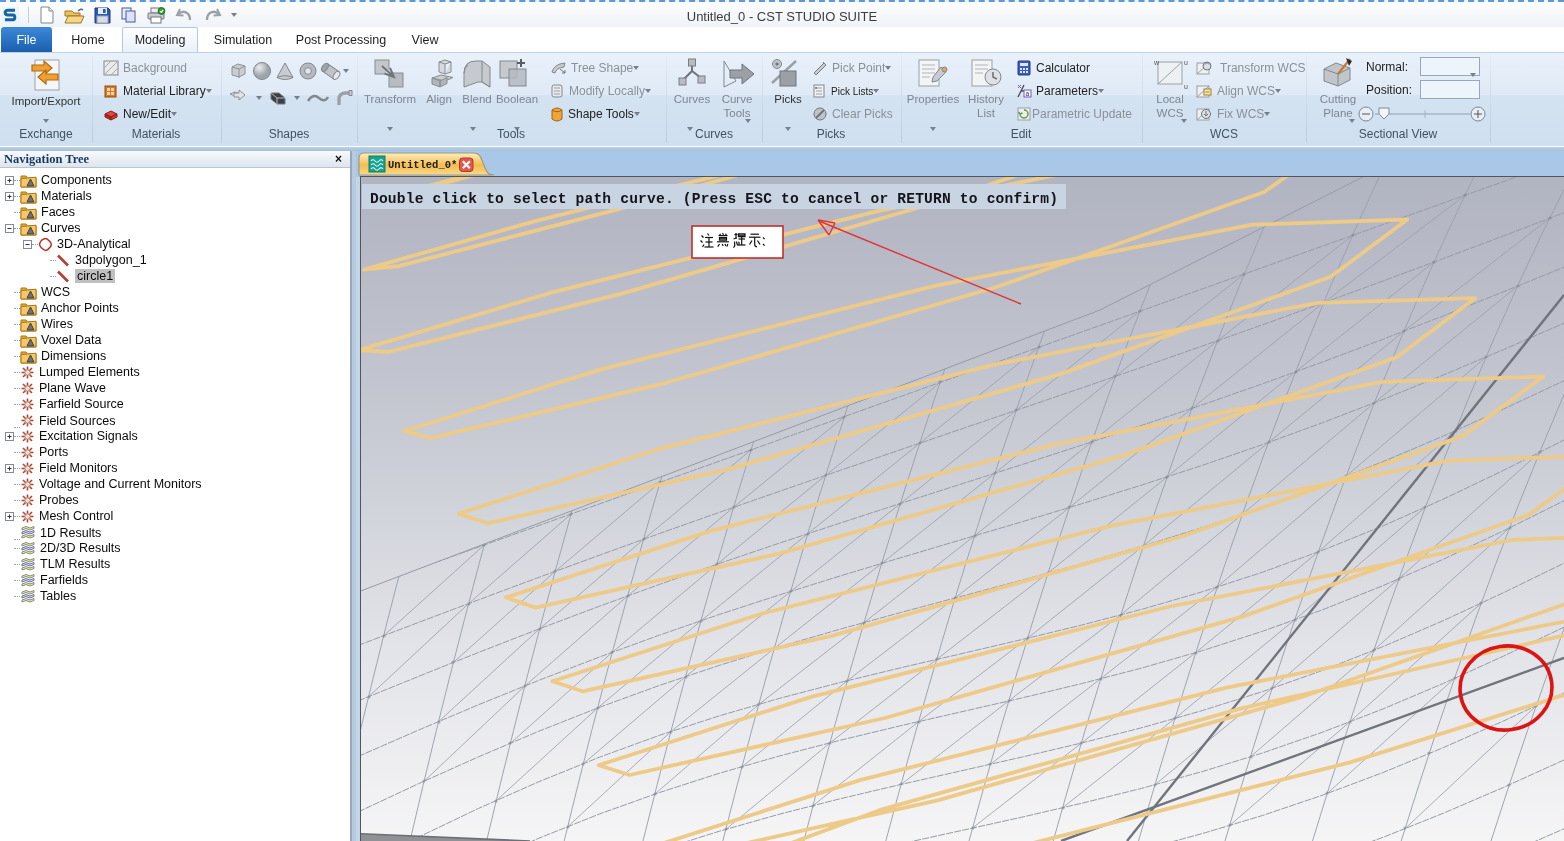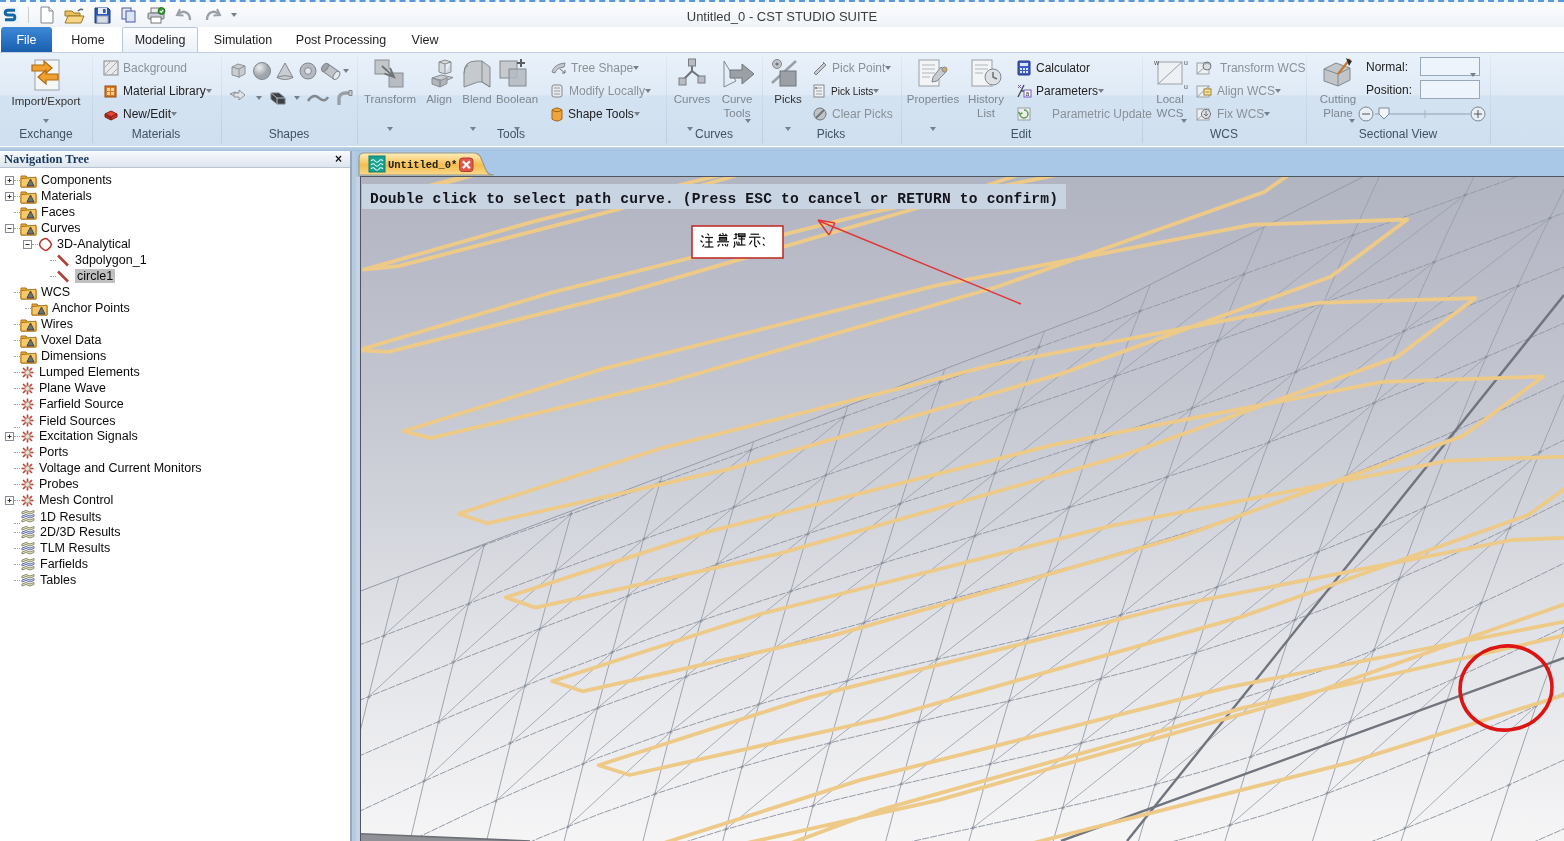--- a/index.html
+++ b/index.html
@@ -302,21 +302,21 @@
         <path d="M2 2 l3 3 m-3 0 l3 -3" stroke="#7a58c8"></path>
       </svg>
       <span style="margin-left:4px">Parameters</span> 
       <i style="display:inline-block;width:0;height:0;border-left:3px solid transparent;border-right:3px solid transparent;border-top:4px solid #76808a;vertical-align:middle"></i>
     </div>
 <div style="position:absolute;left:1016px;top:53px;display:flex;align-items:center;font-size:12px;color:#8a9098;white-space:nowrap">
       <svg width="16" height="16" viewBox="0 0 16 16">
         <rect x="2" y="2" width="12" height="12" fill="#eceef0" stroke="#9aa0a6"></rect>
         <path d="M8 4 a4 4 0 1 1 -4 4 M4 8 l-1.5 -2 M4 8 l2.5 -1" stroke="#5a9a40" fill="none" stroke-width="1.4"></path>
       </svg>
-      <span style="margin-left:20px">Parametric Update</span>
+      <span style="margin-left:0">Parametric Update</span>
     </div>
 <div style="position:absolute;left:941px;top:74px;width:160px;text-align:center;font-size:12px;color:#3f5366">Edit</div>
 <div style="position:absolute;left:1142px;top:2px;width:1px;height:88px;background:linear-gradient(#dfeaf6,#b9cce0)"></div>
 <div style="position:absolute;left:1150px;top:4px"><svg width="40" height="36" viewBox="0 0 40 36">
         <rect x="8" y="5" width="24" height="22" fill="#eef1f4" stroke="#9aa0a6"></rect>
         <path d="M8 27 L32 5" stroke="#9aa0a6"></path>
         <text x="4" y="8" font-size="7" fill="#555" font-family="Liberation Sans">w</text>
         <text x="34" y="8" font-size="7" fill="#555" font-family="Liberation Sans">u</text>
         <text x="34" y="32" font-size="7" fill="#555" font-family="Liberation Sans">u</text>
       </svg></div>
@@ -482,21 +482,21 @@
         <span style="width:6px;flex:none;border-top:1px dotted #9aa0a8"></span>
         <span style="flex:none;display:flex;align-items:center">
           <svg width="17" height="15" viewBox="0 0 17 15">
             <path d="M1 3 h5 l1.5 2 H16 v9 H1 Z" fill="#eca83a" stroke="#b07514"></path>
             <path d="M1 5.6 L16 4.2 V14 H1 Z" fill="#f6c966" stroke="#b07514"></path>
             <path d="M10.5 6 L14 13 H7 Z" fill="#6d7276" stroke="#3f4346"></path>
           </svg>
         </span>
         <span style="padding-left:4px;white-space:nowrap">WCS</span>
       </div>
-<div style="position:relative;height:16px;display:flex;align-items:center;padding-left:16px">
+<div style="position:relative;height:16px;display:flex;align-items:center;padding-left:5px">
         <span style="width:9px;flex:none"></span>
         <span style="width:6px;flex:none;border-top:1px dotted #9aa0a8"></span>
         <span style="flex:none;display:flex;align-items:center">
           <svg width="17" height="15" viewBox="0 0 17 15">
             <path d="M1 3 h5 l1.5 2 H16 v9 H1 Z" fill="#eca83a" stroke="#b07514"></path>
             <path d="M1 5.6 L16 4.2 V14 H1 Z" fill="#f6c966" stroke="#b07514"></path>
             <path d="M10.5 6 L14 13 H7 Z" fill="#6d7276" stroke="#3f4346"></path>
           </svg>
         </span>
         <span style="padding-left:4px;white-space:nowrap">Anchor Points</span>
@@ -629,20 +629,40 @@
             <g stroke="#c83c30" stroke-width="1.6">
               <line x1="7.5" y1="1.5" x2="7.5" y2="13.5"></line>
               <line x1="1.5" y1="7.5" x2="13.5" y2="7.5"></line>
               <line x1="3" y1="3" x2="12" y2="12"></line>
               <line x1="12" y2="12" y1="3" x2="3"></line>
             </g>
             <circle cx="7.5" cy="7.5" r="2.6" fill="#e8e2d2" stroke="#a0988a"></circle>
           </svg>
         </span>
         <span style="padding-left:4px;white-space:nowrap">Ports</span>
+      </div>
+<div style="position:relative;height:16px;display:flex;align-items:center;padding-left:5px">
+        <svg width="9" height="9" viewBox="0 0 9 9" style="flex:none">
+          <rect x="0.5" y="0.5" width="8" height="8" fill="#fff" stroke="#848b94"></rect>
+          <line x1="2.5" y1="4.5" x2="6.5" y2="4.5" stroke="#333"></line>
+          <line x1="4.5" y1="2.5" x2="4.5" y2="6.5" stroke="#333"></line>
+        </svg>
+        <span style="width:6px;flex:none;border-top:1px dotted #9aa0a8"></span>
+        <span style="flex:none;display:flex;align-items:center">
+          <svg width="15" height="15" viewBox="0 0 15 15">
+            <g stroke="#c83c30" stroke-width="1.6">
+              <line x1="7.5" y1="1.5" x2="7.5" y2="13.5"></line>
+              <line x1="1.5" y1="7.5" x2="13.5" y2="7.5"></line>
+              <line x1="3" y1="3" x2="12" y2="12"></line>
+              <line x1="12" y2="12" y1="3" x2="3"></line>
+            </g>
+            <circle cx="7.5" cy="7.5" r="2.6" fill="#e8e2d2" stroke="#a0988a"></circle>
+          </svg>
+        </span>
+        <span style="padding-left:4px;white-space:nowrap">Field Monitors</span>
       </div>
 <div style="position:relative;height:16px;display:flex;align-items:center;padding-left:5px">
         <span style="width:9px;flex:none"></span>
         <span style="width:6px;flex:none;border-top:1px dotted #9aa0a8"></span>
         <span style="flex:none;display:flex;align-items:center">
           <svg width="15" height="15" viewBox="0 0 15 15">
             <g stroke="#c83c30" stroke-width="1.6">
               <line x1="7.5" y1="1.5" x2="7.5" y2="13.5"></line>
               <line x1="1.5" y1="7.5" x2="13.5" y2="7.5"></line>
               <line x1="3" y1="3" x2="12" y2="12"></line>

